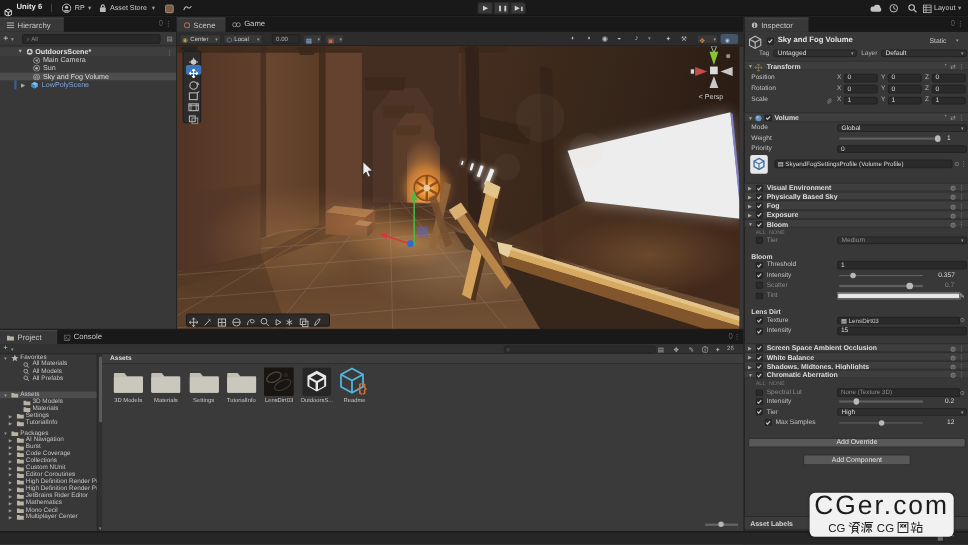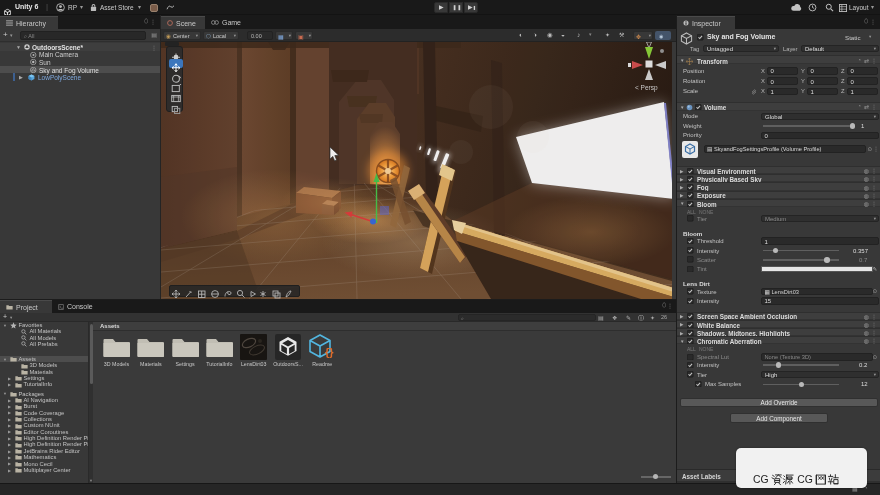--- a/index.html
+++ b/index.html
@@ -1031,20 +1031,21 @@
       <div style="position:absolute;left:0;top:452px;width:204px;height:14px;background:#2f2f2f"></div>
   </div>
 </div>
 
 <div class="abs" style="left:0;top:483px;width:880px;height:12px;background:#262626;border-top:1px solid #171717">
     <span class="abs" style="left:852px;top:1px;font-size:6px;color:#888">▦</span>
     <span class="abs" style="left:864px;top:1px;font-size:6px;color:#888">◔</span>
   </div>
 
 <div class="abs" style="left:736px;top:448px;width:131px;height:40px;background:#f1f1f1;border-radius:5px;z-index:50;box-shadow:0 0 2px rgba(0,0,0,0.4)">
+  <div class="abs" style="left:0;top:-1px;width:131px;text-align:center;font-size:24px;color:#1c1c1c;line-height:26.5px;letter-spacing:1.8px">CGer.com</div>
   <div class="abs" style="left:0;top:24px;width:131px;height:15px">
       <svg width="100" height="13" viewBox="0 0 120 15" style="position:absolute;left:17px;top:1px">
         <g fill="none" stroke="#222" stroke-width="1.1" stroke-linecap="round">
           <text x="0" y="12" font-size="12.5" fill="#222" stroke="none" font-family="Liberation Sans">CG</text>
           <g transform="translate(22,1)">
             <path d="M1.5 1.5 3.5 2.8M0.8 4.5 2.8 5.6M5 1 12 1M8.3 1 5.2 4.5M8.6 1.2 12 4.2M4.5 5.5h5.5v4.5h-5.5zM4.5 7.7h5.5M5.6 10.5 3.6 12.8M8.8 10.5 11 12.8"></path>
           </g>
           <g transform="translate(36,1)">
             <path d="M1 2 2.2 3.3M0.5 5.5 1.7 6.8M0.3 10.5 1.8 8.8M4 1.2 12.2 1.2M4.6 1.2 3.2 12M5.8 3.4h5v3h-5zM5.8 4.9h5M8.3 7.2 8.3 12M6.8 8.6 5.4 10.8M9.9 8.6 11.4 10.8"></path>
           </g>

